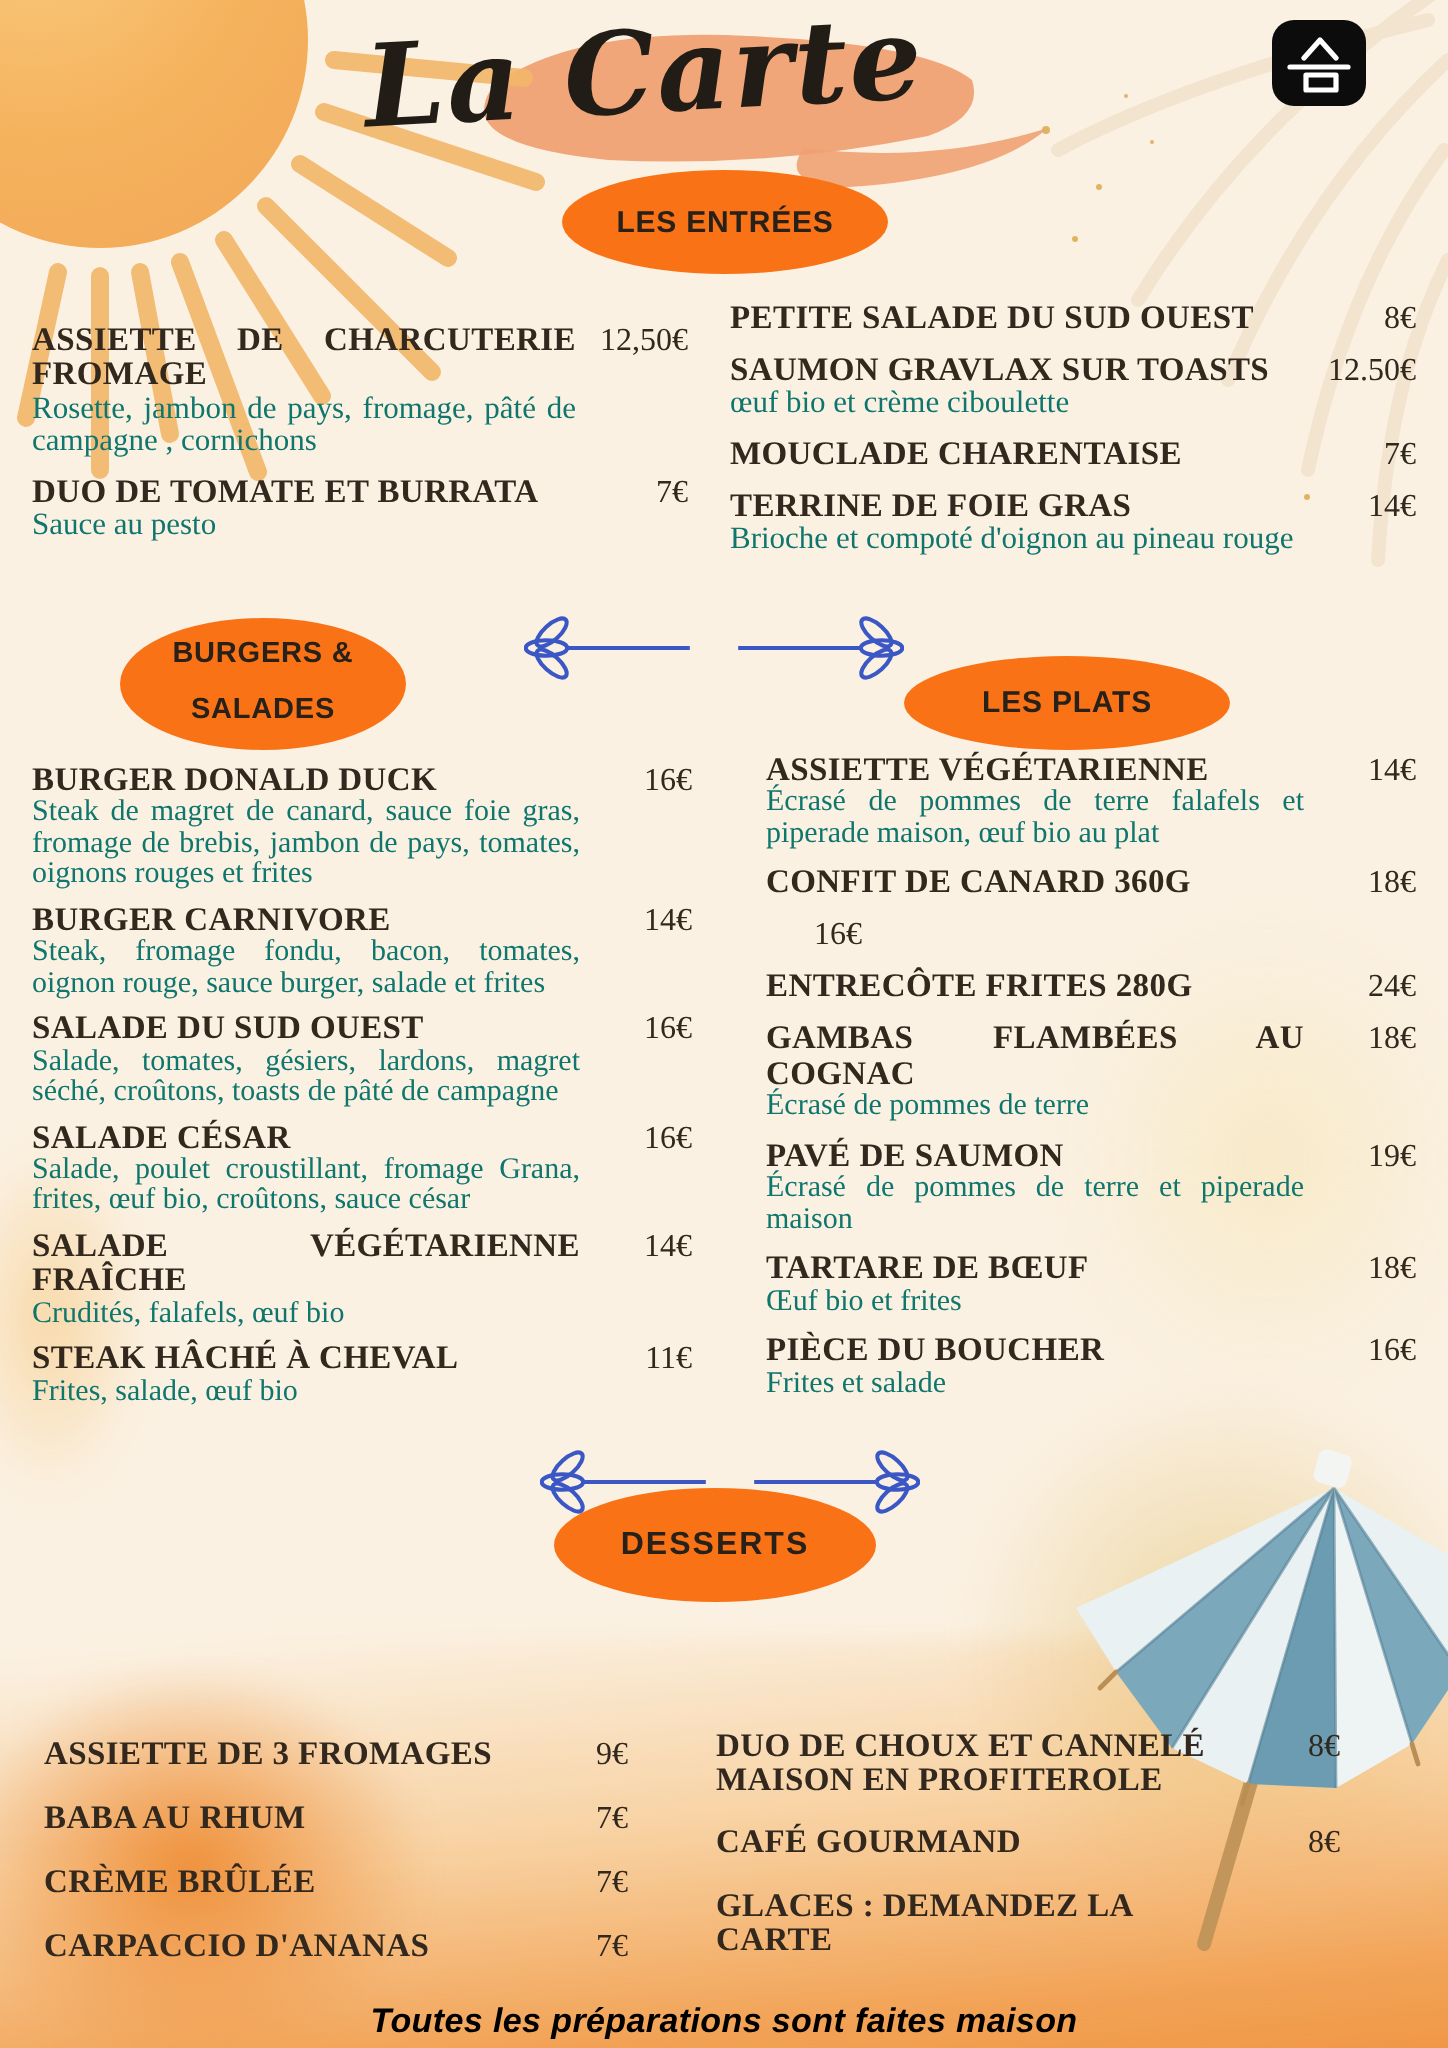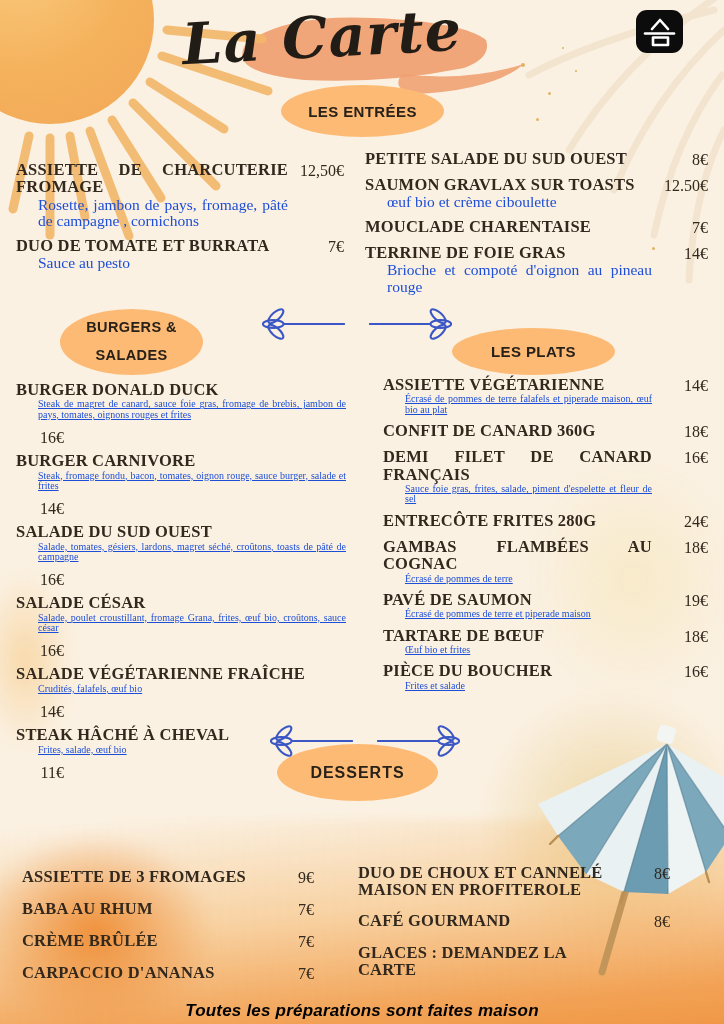--- a/index.html
+++ b/index.html
@@ -34,21 +34,21 @@
   .page-title{
     position:absolute;left:0;right:80px;top:8px;text-align:center;
     font-family:"DejaVu Serif", serif;font-style:italic;font-weight:bold;
     font-size:57px;line-height:1.0;color:#211c16;transform:rotate(-3deg);
     letter-spacing:1px;z-index:3;
   }
   .app-icon{position:absolute;left:636px;top:10px;width:47px;height:43px;z-index:4;cursor:pointer;}
 
   
   .badge{
-    position:absolute;border-radius:50%;background:#fdba74;
+    position:absolute;border-radius:50%;background:#f97316;
     display:flex;flex-direction:column;align-items:center;justify-content:center;
     font-family:"Liberation Sans", sans-serif;font-weight:bold;color:#27211a;
     letter-spacing:.4px;z-index:2;text-align:center;
   }
   .badge-entrees{left:281px;top:85px;width:163px;height:52px;font-size:15px;}
   .badge-burgers{left:60px;top:309px;width:143px;height:66px;font-size:14.5px;line-height:1.9;text-align:center;}
   .badge-plats{left:452px;top:328px;width:163px;height:47px;font-size:15px;}
   .badge-desserts{left:277px;top:744px;width:161px;height:57px;font-size:16px;letter-spacing:1px;}
 
   .divider{position:absolute;z-index:2;}
@@ -60,25 +60,25 @@
   .col-entrees-left{left:16px;top:161px;width:328px;}
   .col-entrees-right{left:365px;top:150px;width:343px;}
   .col-burgers{left:16px;top:381px;width:330px;}
   .col-plats{left:383px;top:376px;width:325px;}
   .col-desserts-left{left:22px;top:868px;width:292px;}
   .col-desserts-right{left:358px;top:864px;width:312px;}
 
   .mi{display:flex;align-items:flex-start;gap:8px;margin-bottom:7px;}
   .mi-main{flex:1;min-width:0;}
   .mi-name{font-weight:bold;font-size:16.5px;line-height:1.06;text-align:justify;letter-spacing:.2px;}
-  .mi-desc{font-size:15.5px;line-height:1.05;text-align:justify;margin-top:1px;color:#1d4ed8;margin-left:22px;}
+  .mi-desc{font-size:15.5px;line-height:1.05;text-align:justify;margin-top:1px;color:#0f766e;}
   .mi-desc:empty{display:none;}
   .mi-price{white-space:nowrap;font-size:16px;min-width:48px;text-align:right;padding-top:1px;}
-  .col-burgers .mi{margin-bottom:5px;flex-direction:column;}
-  .col-burgers .mi-desc,.col-plats .mi-desc{line-height:1.03;font-size:10px;text-decoration:underline;}
+  .col-burgers .mi{margin-bottom:5px;}
+  .col-burgers .mi-desc,.col-plats .mi-desc{line-height:1.03;font-size:15px;}
   .col-desserts-left .mi,.col-desserts-right .mi{margin-bottom:13px;}
   .col-desserts-left .mi-name,.col-desserts-right .mi-name{font-size:16.5px;text-align:left;}
 
   
   .footer-note{
     position:absolute;left:0;right:0;bottom:3px;text-align:center;z-index:3;
     font-family:"Liberation Sans", sans-serif;font-weight:bold;font-style:italic;
     font-size:17px;color:#000000;letter-spacing:.2px;
   }
   .umbrella{right:-10px;bottom:20px;z-index:1;}
@@ -316,24 +316,20 @@
         </div>
       <div class="mi-price">14€</div>
     </div>
     <div class="mi">
       <div class="mi-main">
           <div class="mi-name">CONFIT DE CANARD 360G</div>
       </div>
       <div class="mi-price">18€</div>
     </div>
     <div class="mi">
-      <div class="mi-main">
-          <div class="mi-name">DEMI FILET DE CANARD FRANÇAIS</div>
-      <div class="mi-desc">Sauce foie gras, frites, salade, piment d'espelette et fleur de sel</div>
-        </div>
       <div class="mi-price">16€</div>
     </div>
     <div class="mi">
       <div class="mi-main">
           <div class="mi-name">ENTRECÔTE FRITES 280G</div>
       </div>
       <div class="mi-price">24€</div>
     </div>
     <div class="mi">
       <div class="mi-main">

